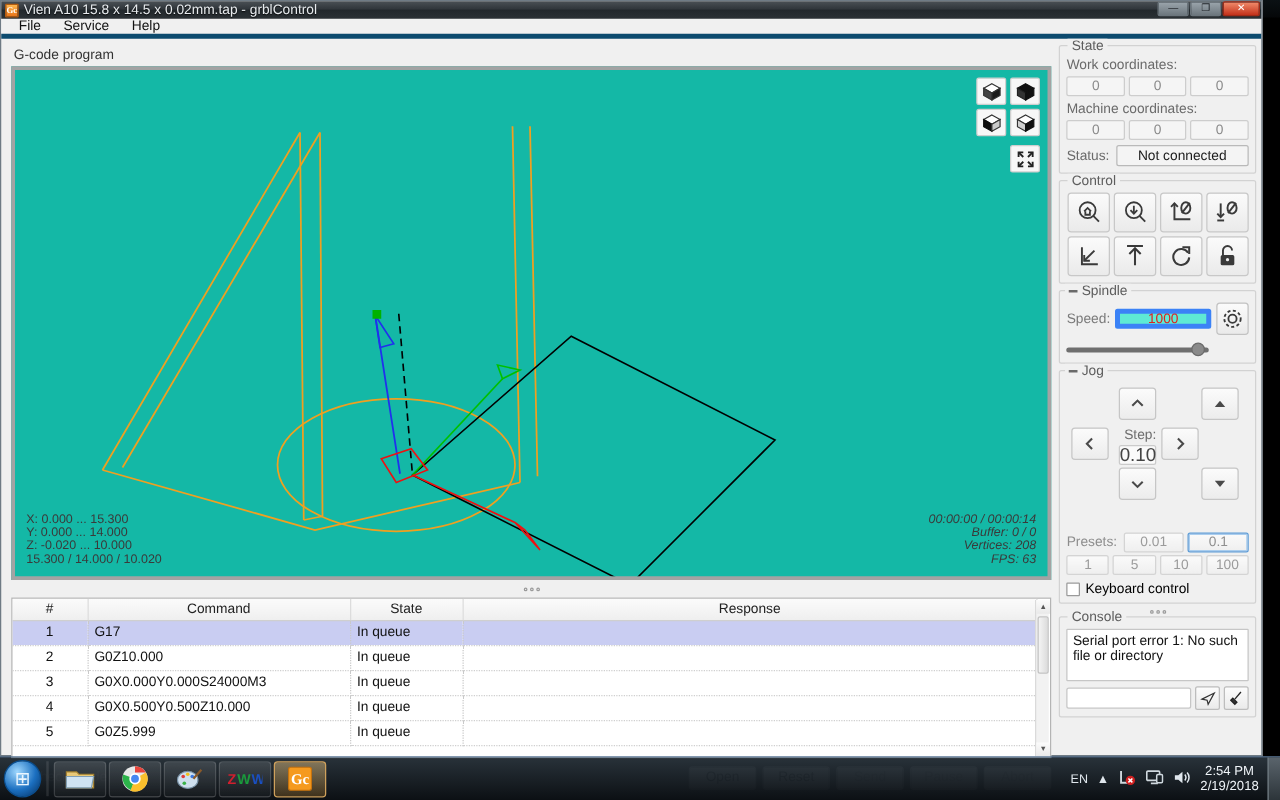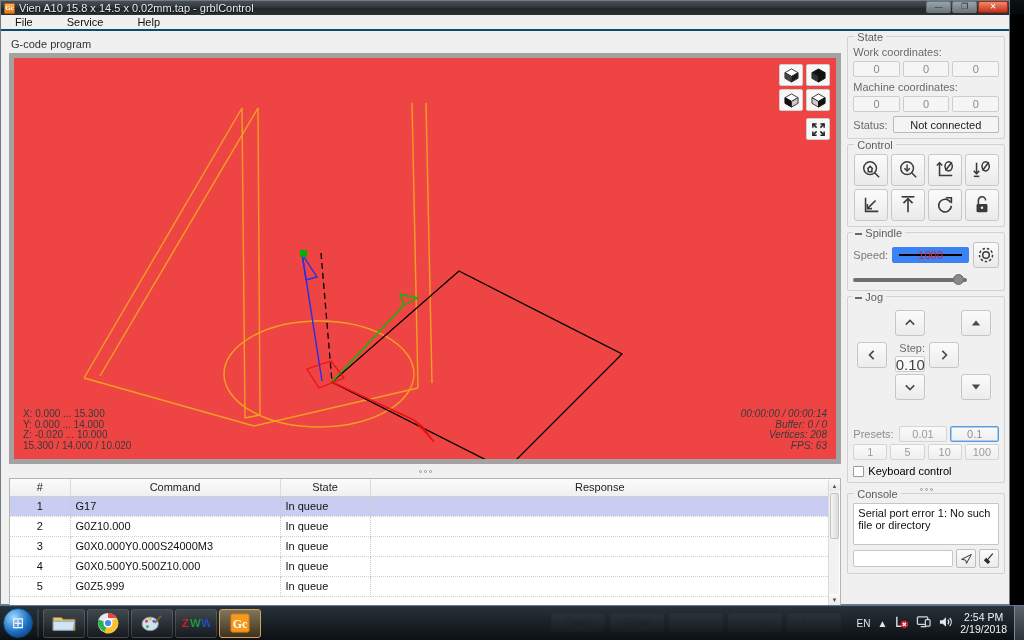--- a/index.html
+++ b/index.html
@@ -55,21 +55,21 @@
     color: #1c2024; font-size: 8px;
   }
   .wb.close {
     background: linear-gradient(180deg,#f08a6a,#c3311a);
     border-color: #a02a16; color: #fff; width: 30px;
   }
   .wb-glyph { display:block; line-height:1; }
 
   .menubar {
     height: 16px; background: #f0f0f0; display: flex; align-items: center;
-    padding-left: 5px; gap: 16px; border-bottom: 2px solid #0c4a6e;
+    padding-left: 5px; gap: 0px; border-bottom: 4px solid #0c4a6e;
   }
   .menu-item { padding: 1px 9px; font-size: 11px; color: #111; cursor: default; }
 
   .client { position: absolute; left: 0; top: 31px; right: 0; bottom: 0; display: flex; }
   .left-pane { width: 848px; position: relative; }
   .right-pane { width: 162px; position: relative; padding: 4px 4px 0 0; }
 
   
   .group {
     border: 1px solid #d2d2d2; border-radius: 2px; margin-bottom: 5px;
@@ -79,21 +79,21 @@
     position: absolute; top: -6px; left: 6px; background: #f0f0f0;
     padding: 0 3px; font-size: 11px; color: #5d5d5d;
   }
   .group.collapsible > .glabel { left: 4px; }
   .dash { display:inline-block; width:7px; height:2px; background:#6a6a6a; vertical-align: middle; margin-right:3px; }
 
   
   .gcode-label { position: absolute; left: 10px; top: 6px; font-size: 11px; color: #333; }
   .viewport {
     position: absolute; left: 8px; top: 21px; width: 832px; height: 411px;
-    background: #ef4444; border: 5px solid #a3a3a3; overflow: hidden;
+    background: #14b8a6; border: 3px solid #a3a3a3; overflow: hidden;
   }
   .vp-stats-left {
     position: absolute; left: 9px; bottom: 8px; font-size: 10px; color: #3a3a3a;
     line-height: 10.5px; white-space: pre;
   }
   .vp-stats-right {
     position: absolute; right: 9px; bottom: 8px; font-size: 10px; color: #3a3a3a;
     line-height: 10.5px; text-align: right; white-space: pre; font-style: italic;
   }
   .cube-btns { position: absolute; right: 6px; top: 6px; display: grid; grid-template-columns: 24px 24px; gap: 3px; }
@@ -179,21 +179,21 @@
   }
   .ctrl-grid { display: grid; grid-template-columns: repeat(4, 34px); gap: 3px; justify-content: center; }
   .ctrl-btn {
     width: 34px; height: 32px; border: 1px solid #c8c8c8; border-radius: 3px;
     background: linear-gradient(180deg,#fbfbfb,#eaeaea);
     display: flex; align-items: center; justify-content: center;
   }
   .speedrow { display: flex; align-items: center; gap: 4px; }
   .speedrow .lab { font-size: 11px; color: #7a7a7a; }
   .speedbox {
-    flex: 1; height: 16px; border: 7px solid #3b82f6; background: #000000; border-radius: 2px;
+    flex: 1; height: 16px; border: 4px solid #3b82f6; background: #5eead4; border-radius: 2px;
     color: #e02020; font-size: 11px; display:flex; align-items:center; justify-content:center;
   }
   .gear-btn {
     width: 26px; height: 26px; border: 1px solid #c2c2c2; border-radius: 3px;
     background: linear-gradient(180deg,#fbfbfb,#eaeaea);
     display:flex; align-items:center; justify-content:center;
   }
   .slider { position: relative; height: 12px; margin-top: 5px; margin-right: 32px; }
   .slider .track { position:absolute; left:0; right:0; top:5px; height:4px; background:#6f6f6f; border-radius:2px; }
   .slider .knob {

